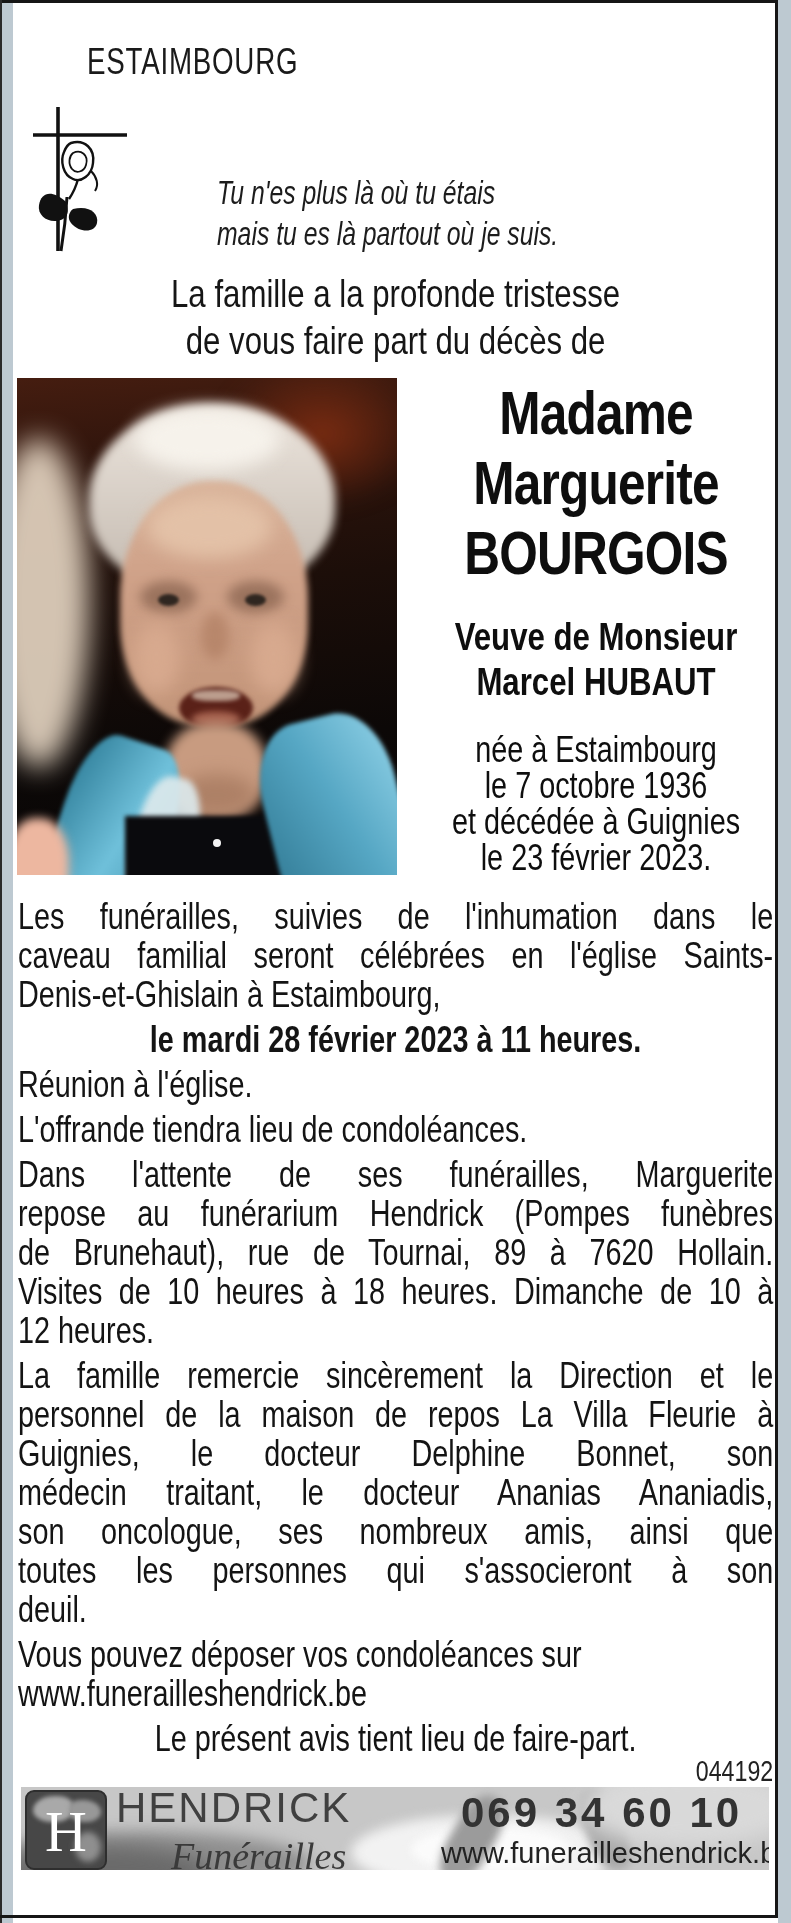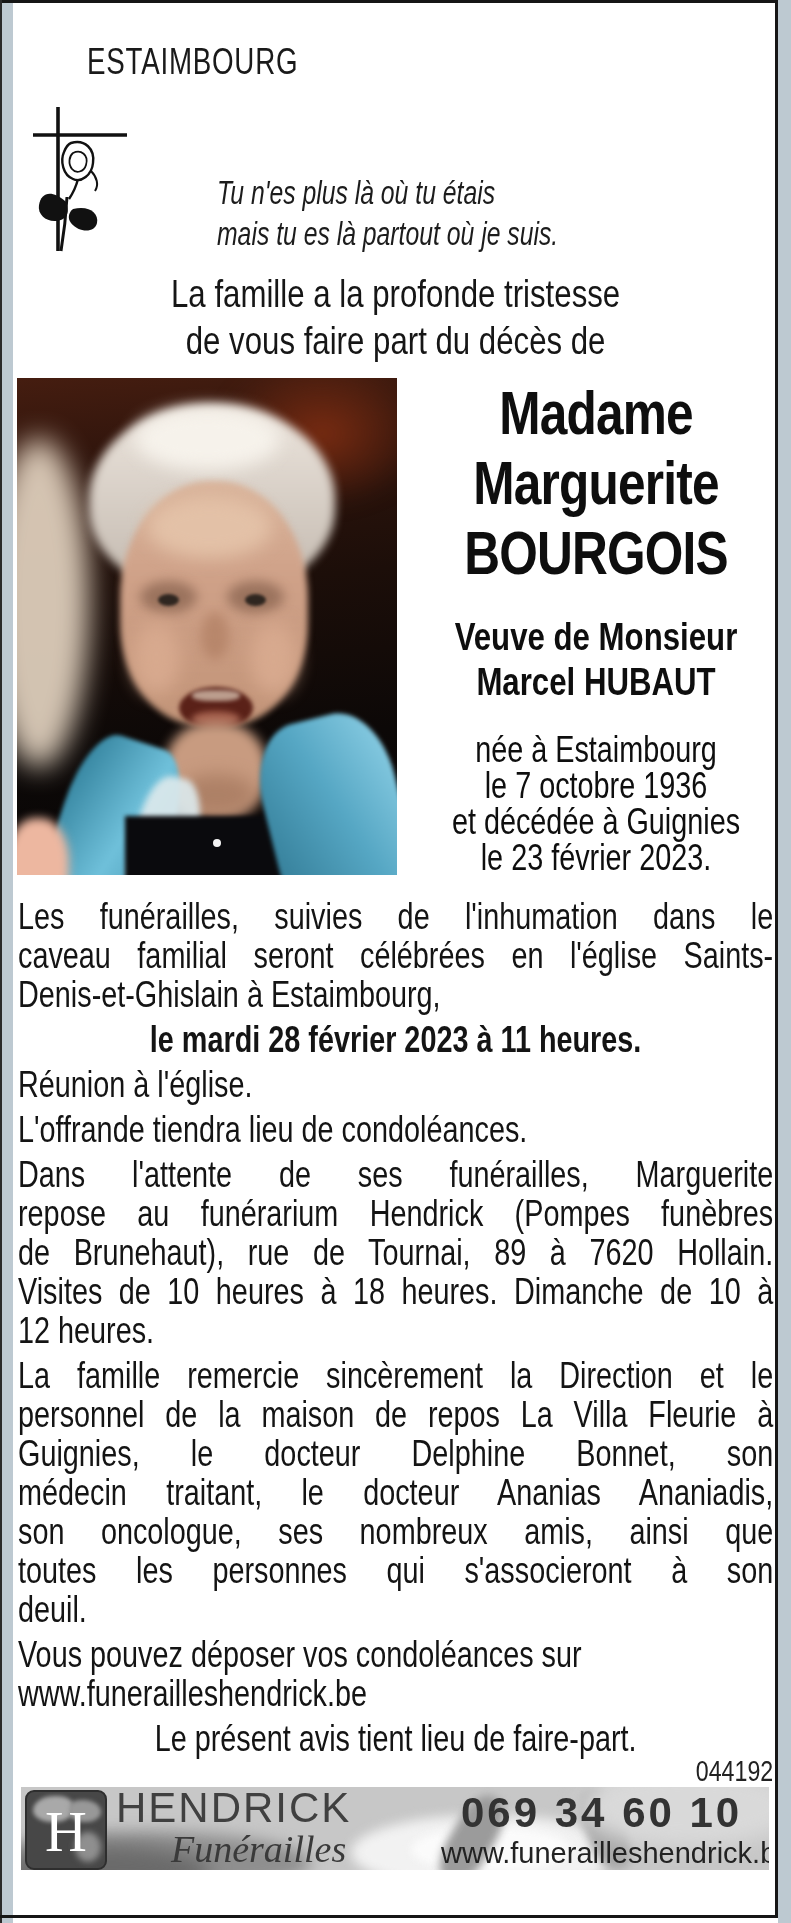--- a/index.html
+++ b/index.html
@@ -84,21 +84,21 @@
             transform:rotate(-22deg);filter:blur(4px);}
   .bn-pale{right:-30px;top:-20px;width:220px;height:80px;background:#d9d9d9;border-radius:50%;filter:blur(10px);}
   .logo-box{left:4px;top:3px;width:82px;height:80px;background:#474747;border:2px solid #2e2e2e;
             border-radius:9px;box-sizing:border-box;overflow:hidden;}
   .logo-box .lb-bird1{left:6px;top:4px;width:40px;height:26px;background:#a9a9a9;border-radius:60% 40% 50% 50%;filter:blur(2px);}
   .logo-box .lb-bird2{left:42px;top:8px;width:32px;height:22px;background:#989898;border-radius:40% 60% 50% 50%;filter:blur(2px);}
   .logo-box .lb-leaf{left:48px;top:40px;width:26px;height:30px;background:#8f8f8f;border-radius:50%;filter:blur(3px);}
   .logo-h{left:0;top:8px;width:78px;text-align:center;color:#fff;font-family:"Liberation Serif",serif;
           font-size:58px;line-height:64px;}
   .brand{left:95px;top:0px;font-size:42px;line-height:42px;letter-spacing:2px;color:#404040;white-space:nowrap;}
-  .script{left:150px;top:43px;font-family:"Liberation Serif",serif;font-style:italic;font-size:38px;
+  .script{left:150px;top:50px;font-family:"Liberation Serif",serif;font-style:italic;font-size:38px;
           line-height:38px;color:#3a3a3a;white-space:nowrap;}
   .phone{left:440px;top:5px;width:308px;text-align:left;font-size:42px;line-height:42px;font-weight:700;
          letter-spacing:3px;color:#333;white-space:nowrap;}
   .website{left:420px;top:52px;width:328px;text-align:right;font-size:29px;line-height:29px;color:#222;white-space:nowrap;}
   .citybar{position:absolute;left:21px;top:1870px;width:748px;height:26px;background:#3d3d3d;
            color:#fff;font-size:21px;line-height:26px;letter-spacing:2.5px;text-align:center;white-space:nowrap;}
 </style>
 </head>
 <body>
 

